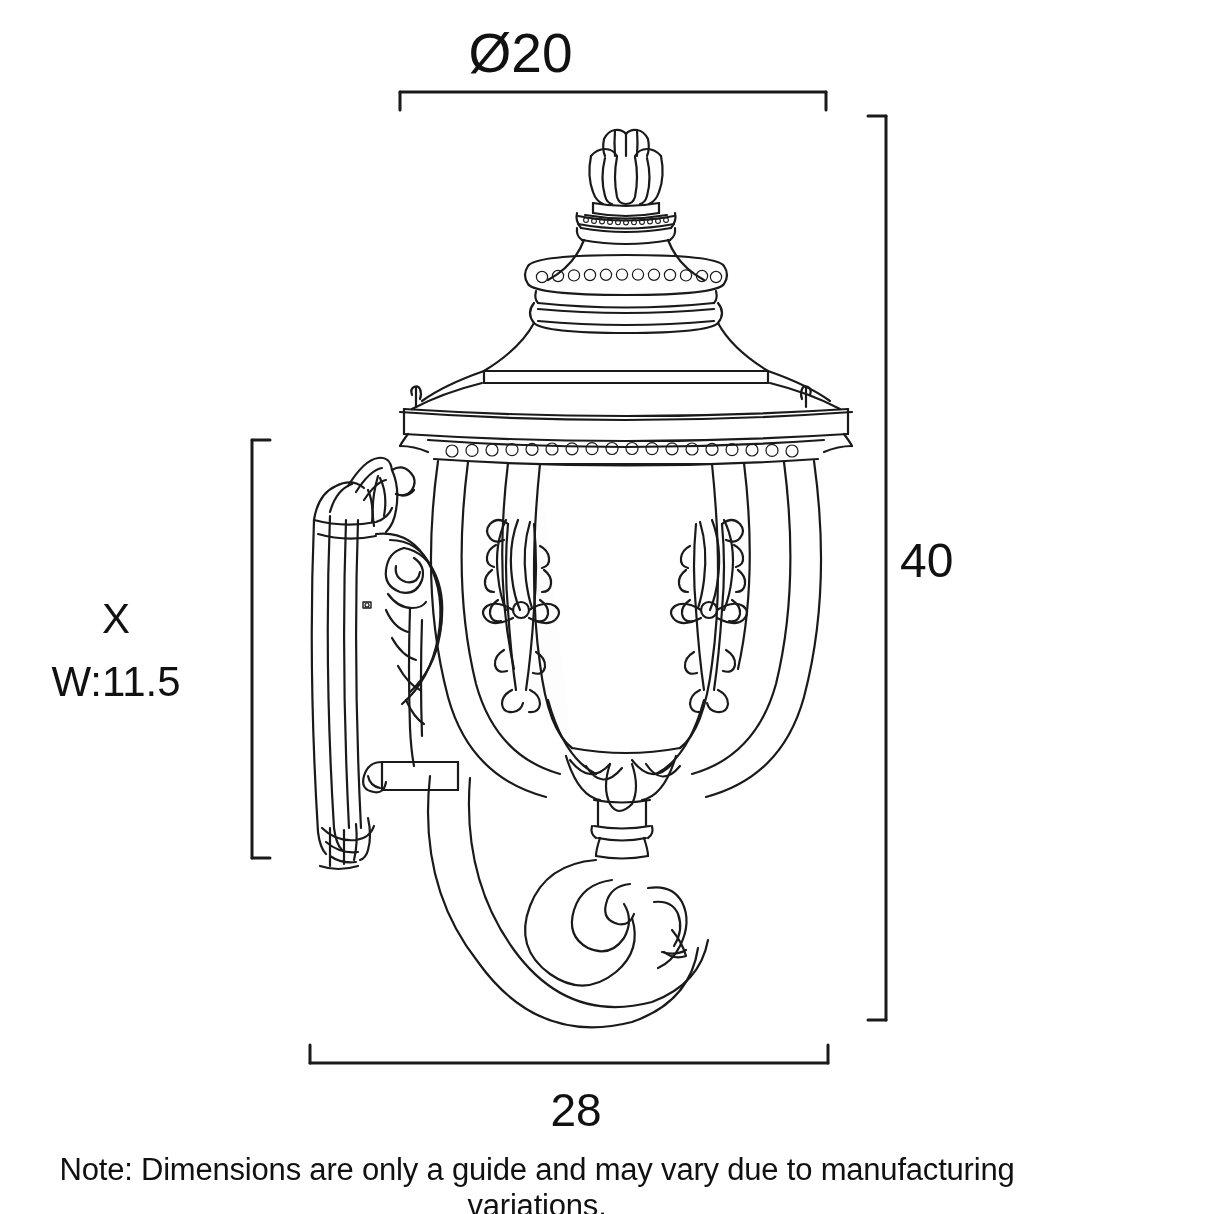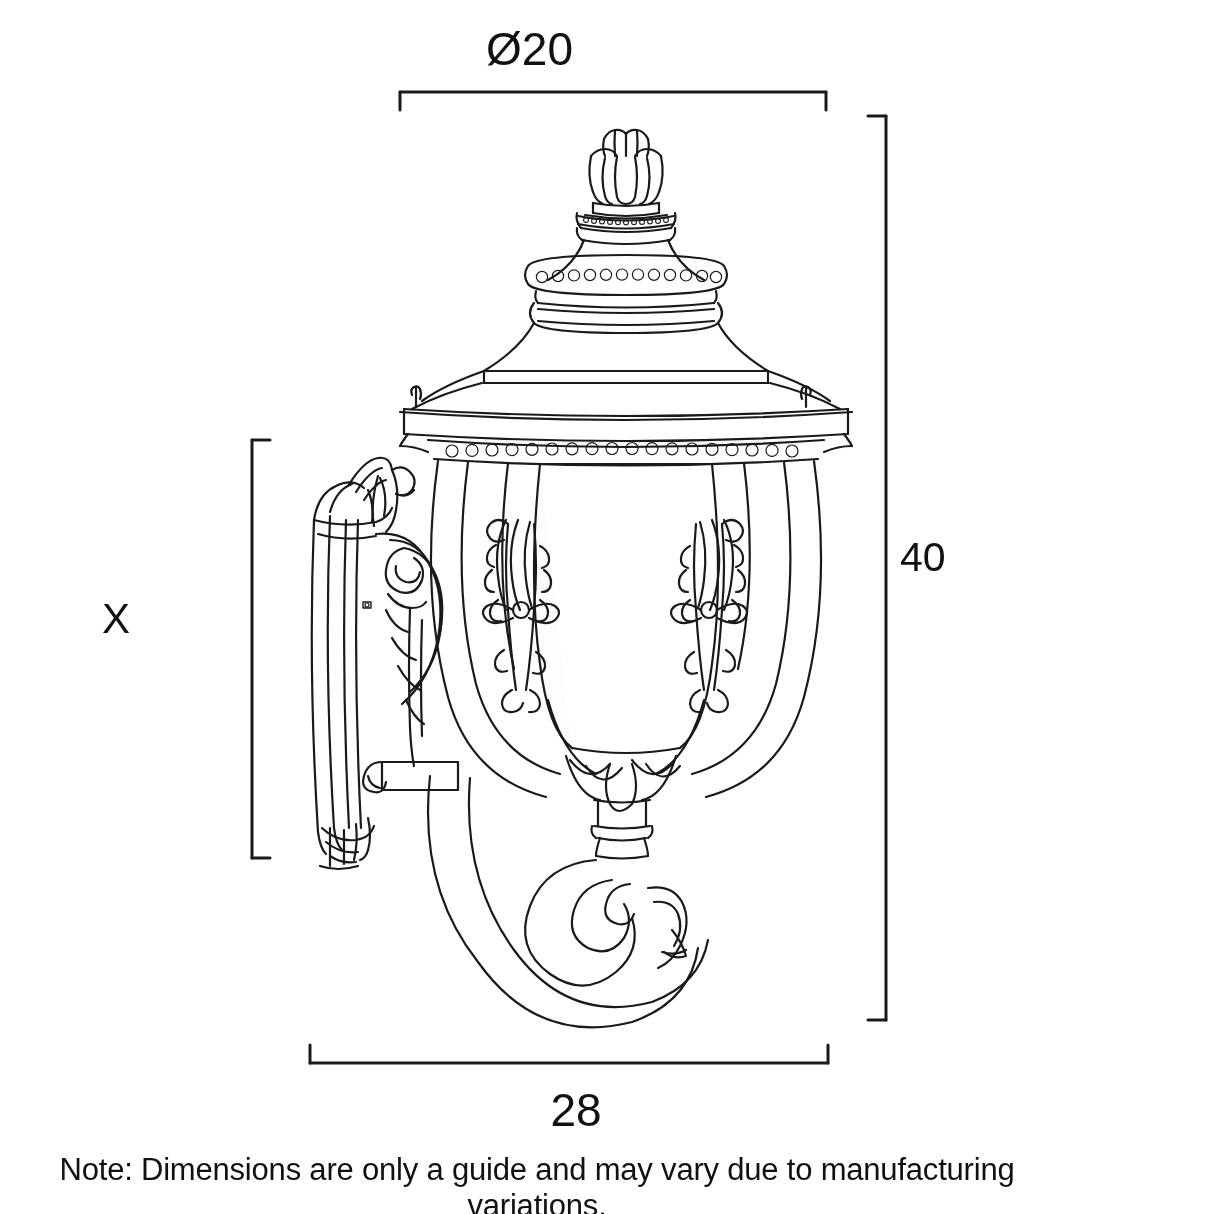--- a/index.html
+++ b/index.html
@@ -23,29 +23,29 @@
   }
   .dim-label {
     position: absolute;
     font-family: "Liberation Sans", sans-serif;
     color: #111111;
     white-space: nowrap;
     line-height: 1;
     text-align: center;
   }
   #label-top {
-    left: 11px;
+    left: 2px;
     top: 26px;
     width: 1037px;
-    font-size: 46px;
+    font-size: 55px;
   }
   #label-right {
     left: 900px;
     top: 537px;
-    font-size: 41px;
+    font-size: 48px;
     text-align: left;
   }
   #label-bottom {
     left: 8px;
     top: 1087px;
     width: 1136px;
     font-size: 46px;
   }
   .label-left-line {
     position: absolute;
@@ -79,20 +79,21 @@
 
 <div id="sheet">
 
   <div class="dim-label" id="label-top">Ø20</div>
 
   <div class="dim-label" id="label-right">40</div>
 
   <div class="dim-label" id="label-bottom">28</div>
 
   <div class="dim-label label-left-line" id="label-left-x">X</div>
+  <div class="dim-label label-left-line" id="label-left-w">W:11.5</div>
 
   <div id="note-text">Note: Dimensions are only a guide and may vary due to manufacturing variations.</div>
 
   <svg id="drawing-svg" width="1214" height="1214" viewBox="0 0 1214 1214">
     <g fill="none" stroke="#1a1a1a" stroke-width="2.2" stroke-linecap="round" stroke-linejoin="round">
 
       <g stroke-width="3">
         <path d="M400 92 L826 92"></path>
         <path d="M400 92 L400 110"></path>
         <path d="M826 92 L826 110"></path>

